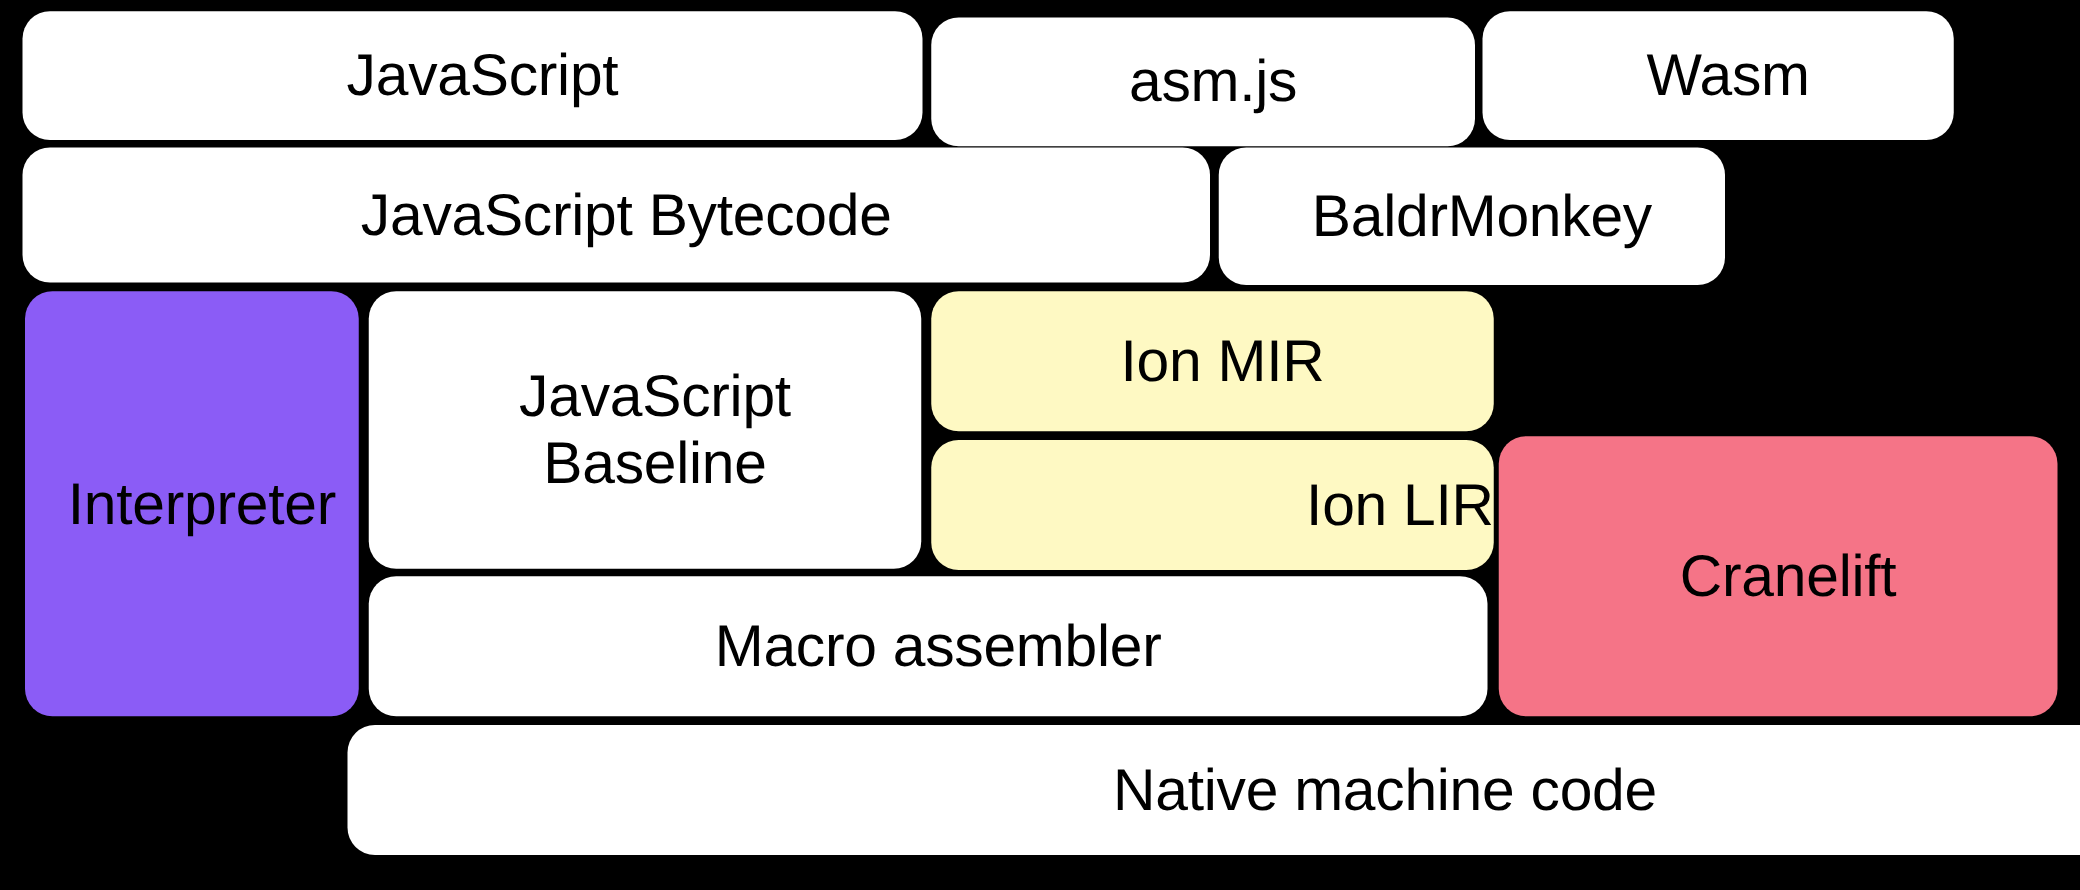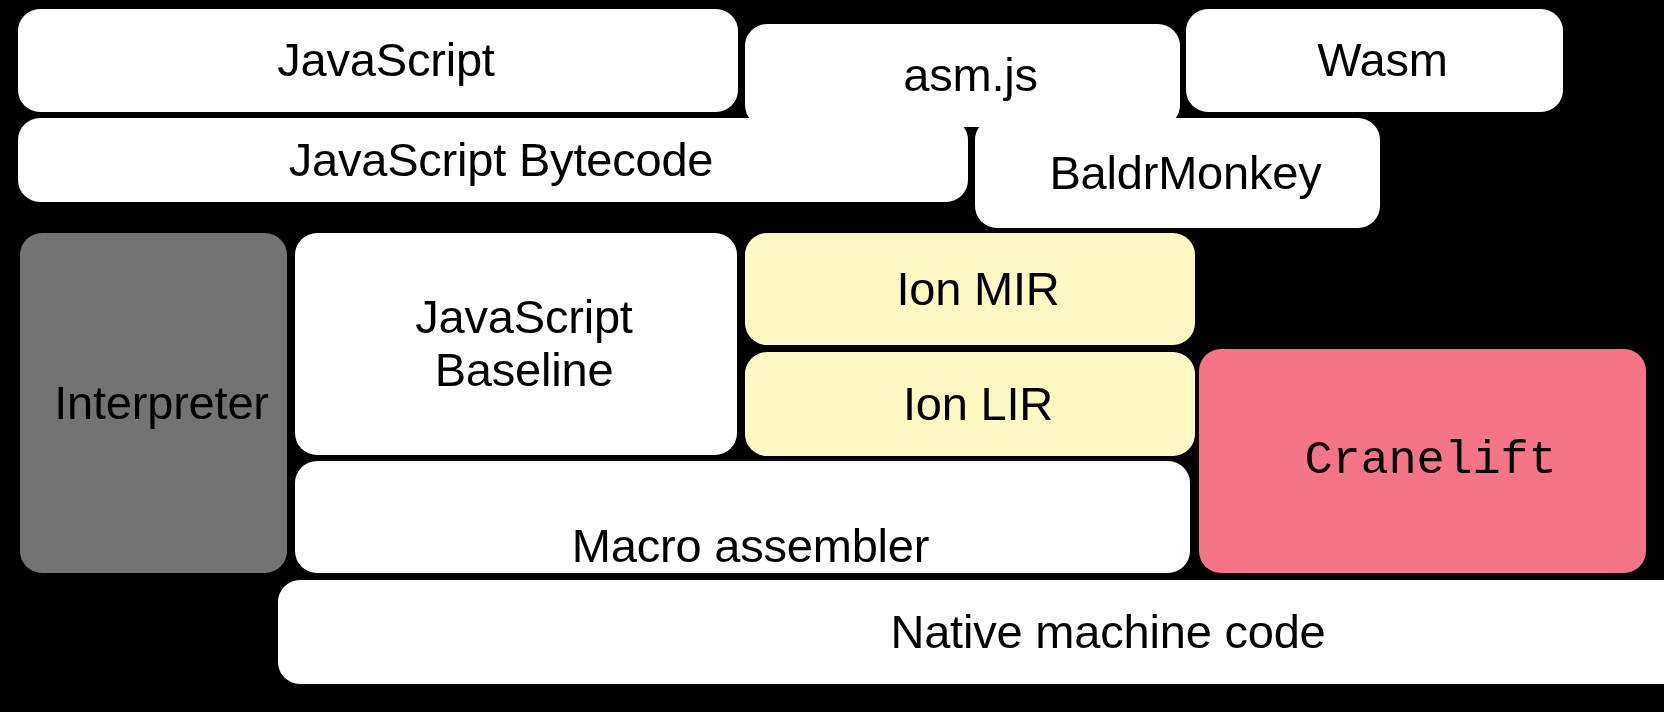--- a/index.html
+++ b/index.html
@@ -26,71 +26,71 @@
     color: #000000;
     font-size: 47px;
     font-weight: 400;
     line-height: 1.12;
     letter-spacing: -0.2px;
     white-space: pre-line;
     user-select: none;
     padding-left: 16px;
   }
   .fill-white { background: #ffffff; }
-  .fill-gray  { background: #737373; }
+  .fill-gray  { background: #8b5cf6; }
   .fill-green { background: #fef9c3; }
   .fill-pink  { background: #f57487; }
 </style>
 </head>
 <body>
 
 <div id="stage">
 
   <div class="node fill-white" style="left:18px; top:9px; width:720px; height:103px;">
     <span>JavaScript</span>
   </div>
 
-  <div class="node fill-white" style="left:745px; top:24px; width:435px; height:103px;">
+  <div class="node fill-white" style="left:745px; top:14px; width:435px; height:103px;">
     <span>asm.js</span>
   </div>
 
   <div class="node fill-white" style="left:1186px; top:9px; width:377px; height:103px;">
     <span>Wasm</span>
   </div>
 
-  <div class="node fill-white" style="left:18px; top:118px; width:950px; height:84px;">
+  <div class="node fill-white" style="left:18px; top:118px; width:950px; height:108px;">
     <span>JavaScript Bytecode</span>
   </div>
 
   <div class="node fill-white" style="left:975px; top:118px; width:405px; height:110px;">
     <span>BaldrMonkey</span>
   </div>
 
   <div class="node fill-gray" style="left:20px; top:233px; width:267px; height:340px;">
     <span>Interpreter</span>
   </div>
 
   <div class="node fill-white" style="left:295px; top:233px; width:442px; height:222px;">
     <span>JavaScript
 Baseline</span>
   </div>
 
   <div class="node fill-green" style="left:745px; top:233px; width:450px; height:112px;">
     <span>Ion MIR</span>
   </div>
 
-  <div class="node fill-green" style="left:745px; top:352px; width:450px; height:104px;">
+  <div class="node fill-green" style="left:745px; top:352px; width:450px; height:104px;justify-content:flex-end;">
     <span>Ion LIR</span>
   </div>
 
-  <div class="node fill-pink" style="left:1199px; top:349px; width:447px; height:224px;font-family:Liberation Mono, monospace;">
+  <div class="node fill-pink" style="left:1199px; top:349px; width:447px; height:224px;">
     <span>Cranelift</span>
   </div>
 
-  <div class="node fill-white" style="left:295px; top:461px; width:895px; height:112px;align-items:flex-end;">
+  <div class="node fill-white" style="left:295px; top:461px; width:895px; height:112px;">
     <span>Macro assembler</span>
   </div>
 
   <div class="node fill-white" style="left:278px; top:580px; width:1644px; height:104px;">
     <span>Native machine code</span>
   </div>
 
 </div>
 
 </body></html>

